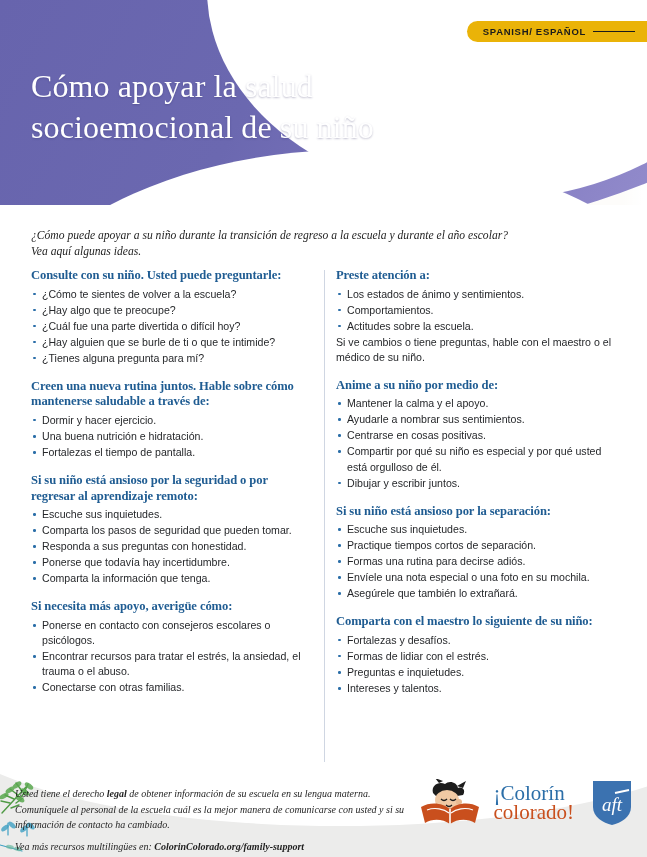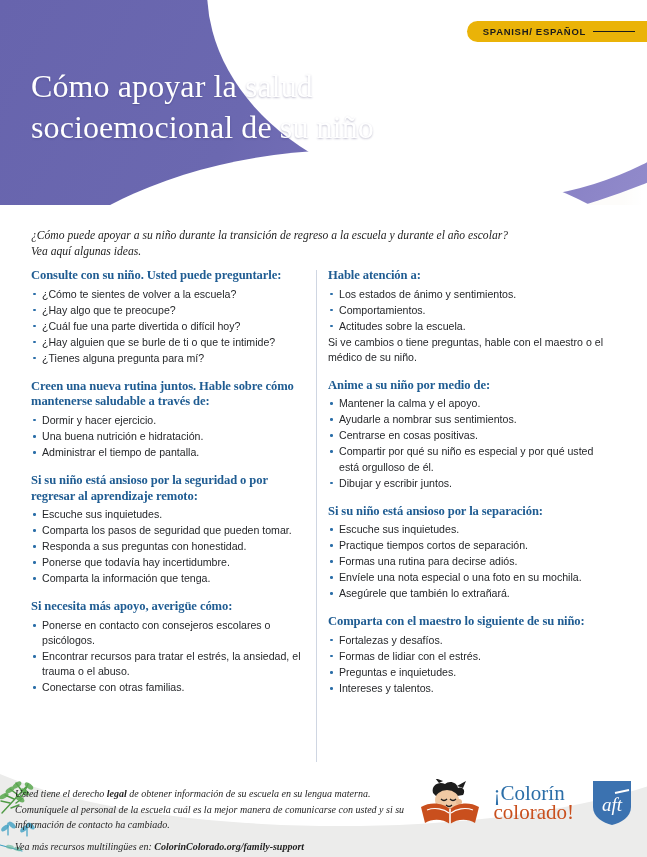--- a/index.html
+++ b/index.html
@@ -164,21 +164,21 @@
     line-height: 1.42;
     color: #1d1d1d;
   }
 
   
   .columns {
     position: absolute;
     left: 31px; top: 268px;
     width: 588px;
     display: flex;
-    gap: 14px;
+    gap: 22px;
   }
   .col { width: 283px; }
   .col.right { position: relative; }
   .col.right::before {
     content: "";
     position: absolute;
     left: -12px; top: 2px;
     width: 1px; height: 492px;
     background: #cfd6e2;
   }
@@ -347,21 +347,21 @@
             <li>¿Cuál fue una parte divertida o difícil hoy?</li>
             <li>¿Hay alguien que se burle de ti o que te intimide?</li>
             <li>¿Tienes alguna pregunta para mí?</li>
           </ul>
         </div>
         <div class="block">
           <h3 class="heading">Creen una nueva rutina juntos. Hable sobre cómo mantenerse saludable a través de:</h3>
           <ul class="bullets">
             <li>Dormir y hacer ejercicio.</li>
             <li>Una buena nutrición e hidratación.</li>
-            <li>Administrar el tiempo de pantalla.</li>
+            <li>Fortalezas el tiempo de pantalla.</li>
           </ul>
         </div>
         <div class="block">
           <h3 class="heading">Si su niño está ansioso por la seguridad o por regresar al aprendizaje remoto:</h3>
           <ul class="bullets">
             <li>Escuche sus inquietudes.</li>
             <li>Comparta los pasos de seguridad que pueden tomar.</li>
             <li>Responda a sus preguntas con honestidad.</li>
             <li>Ponerse que todavía hay incertidumbre.</li>
             <li>Comparta la información que tenga.</li>
@@ -371,21 +371,21 @@
           <h3 class="heading">Si necesita más apoyo, averigüe cómo:</h3>
           <ul class="bullets">
             <li>Ponerse en contacto con consejeros escolares o psicólogos.</li>
             <li>Encontrar recursos para tratar el estrés, la ansiedad, el trauma o el abuso.</li>
             <li>Conectarse con otras familias.</li>
           </ul>
         </div>
       </div>
     <div class="col right" id="right-col">
         <div class="block">
-          <h3 class="heading">Hable atención a:</h3>
+          <h3 class="heading">Preste atención a:</h3>
           <ul class="bullets">
             <li>Los estados de ánimo y sentimientos.</li>
             <li>Comportamientos.</li>
             <li>Actitudes sobre la escuela.</li>
           </ul>
           <p class="note">Si ve cambios o tiene preguntas, hable con el maestro o el médico de su niño.</p>
         </div>
         <div class="block">
           <h3 class="heading">Anime a su niño por medio de:</h3>
           <ul class="bullets">

